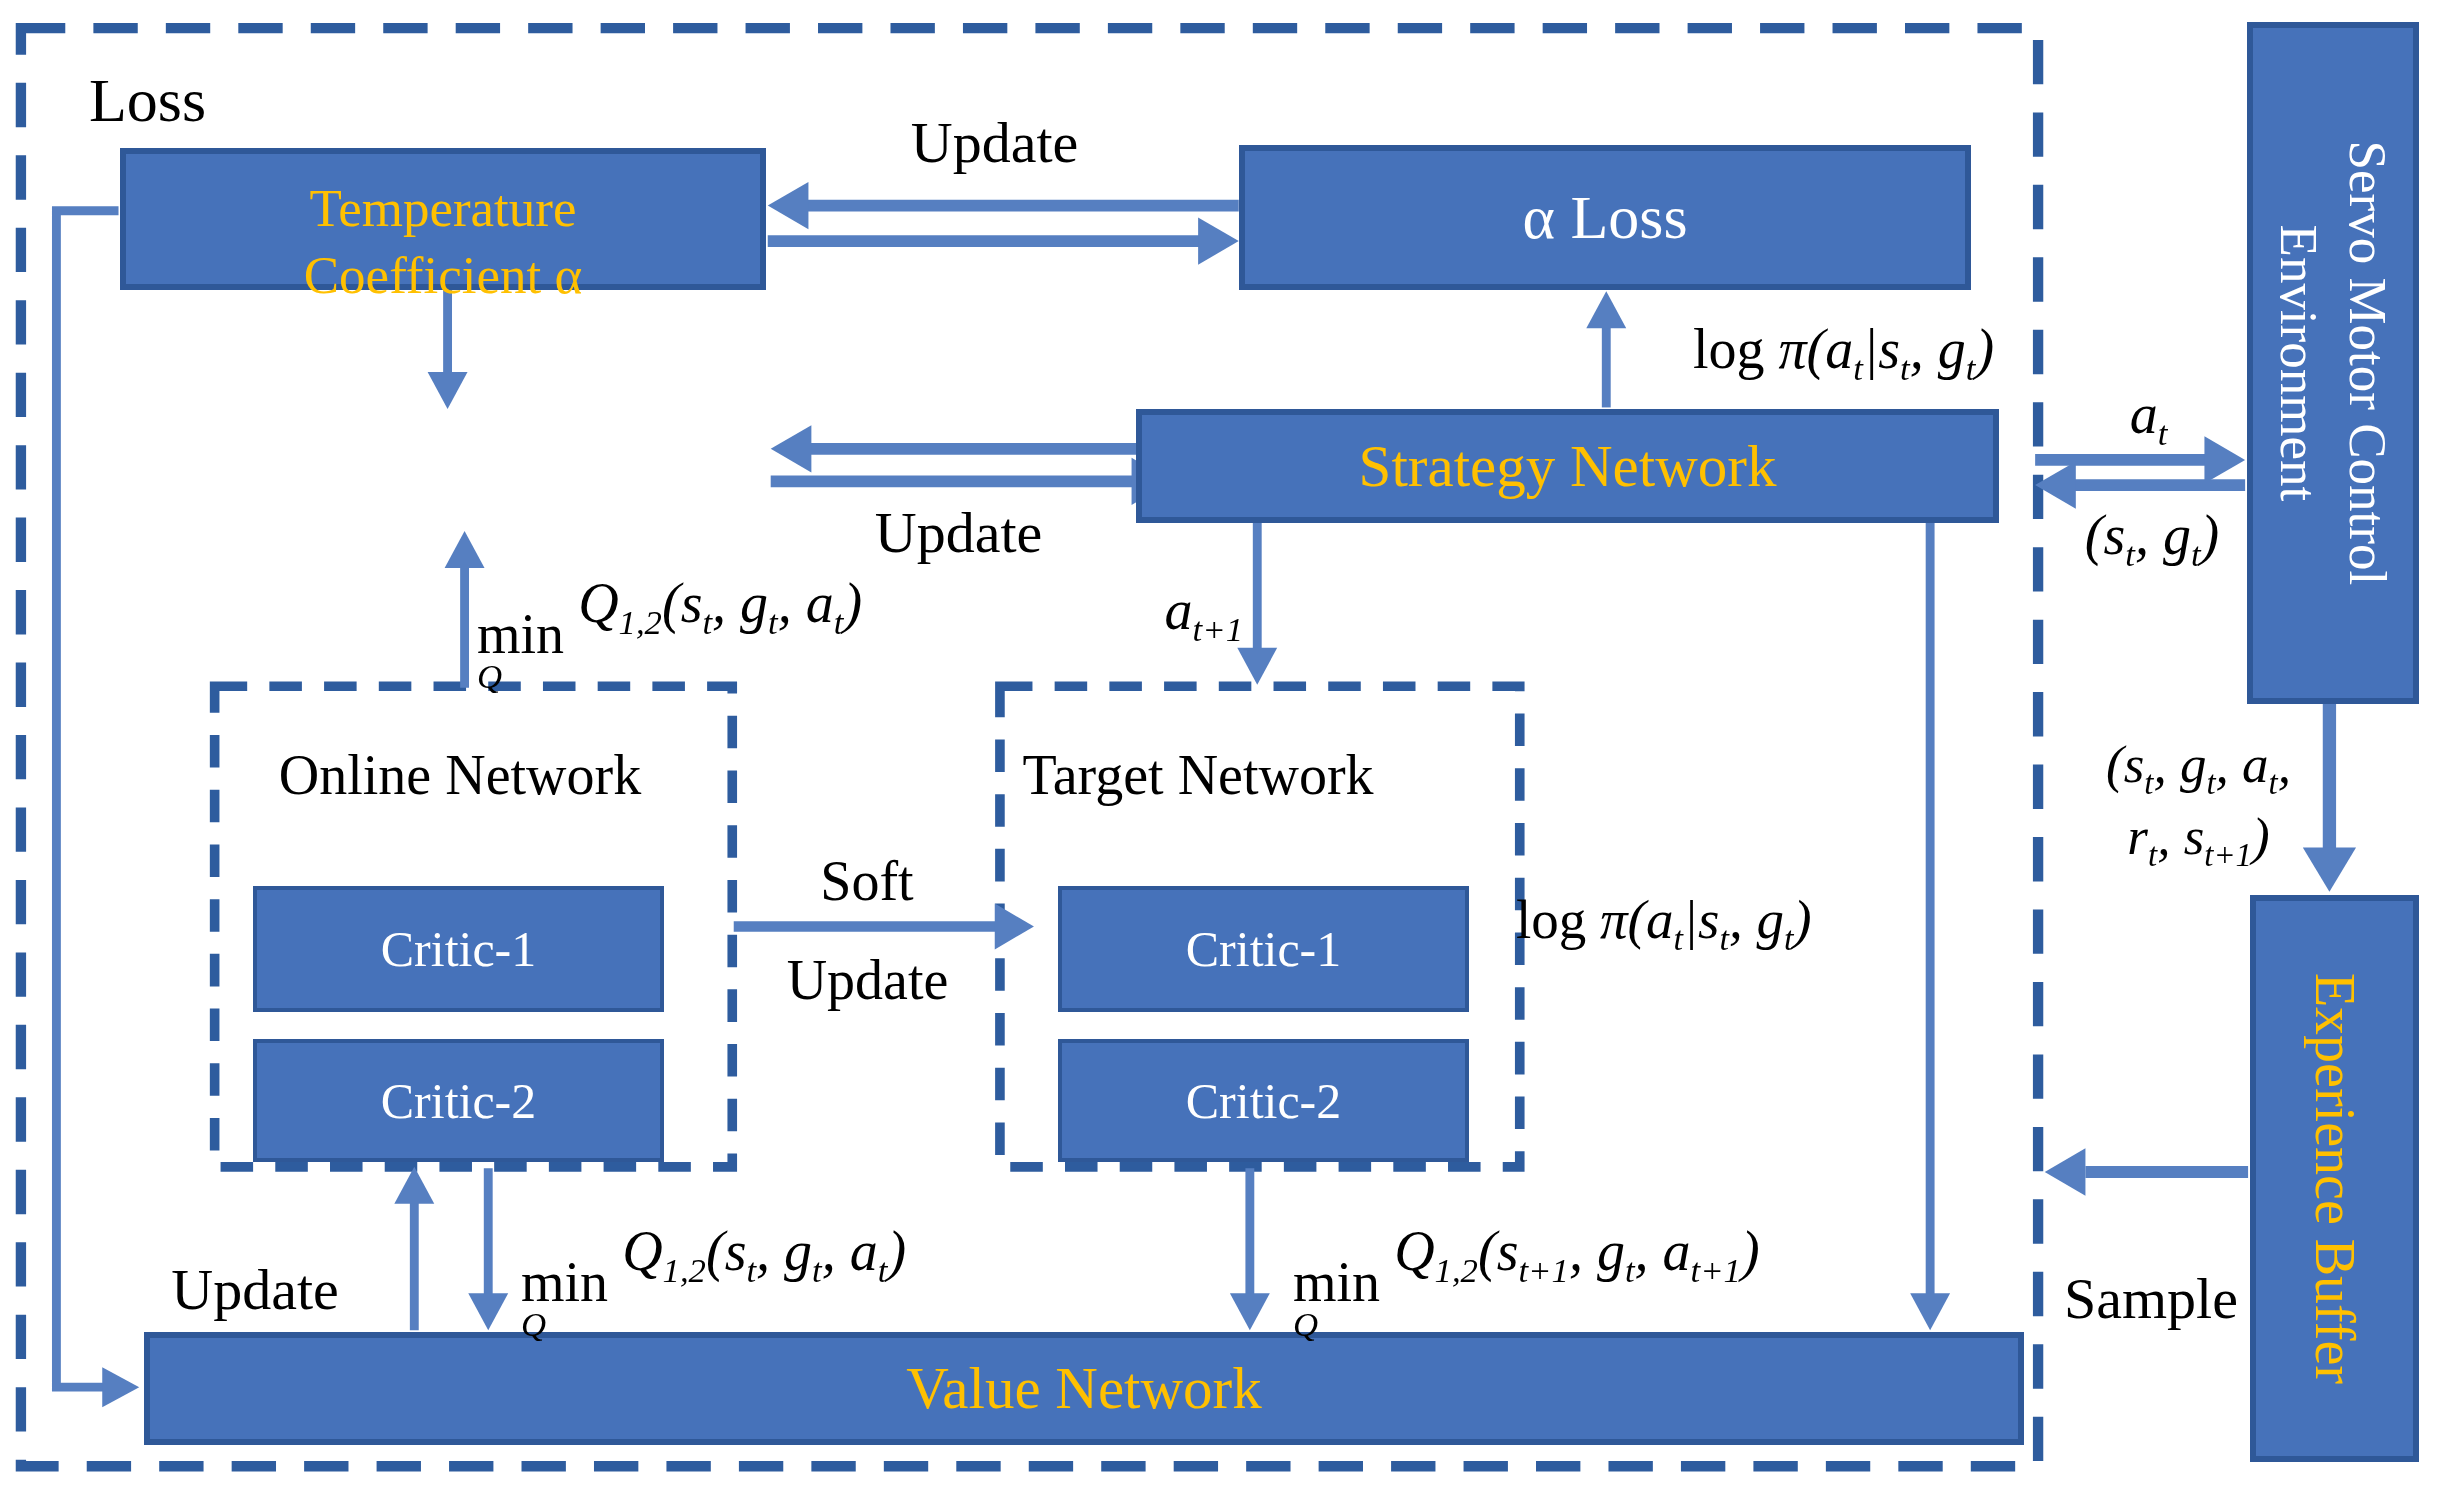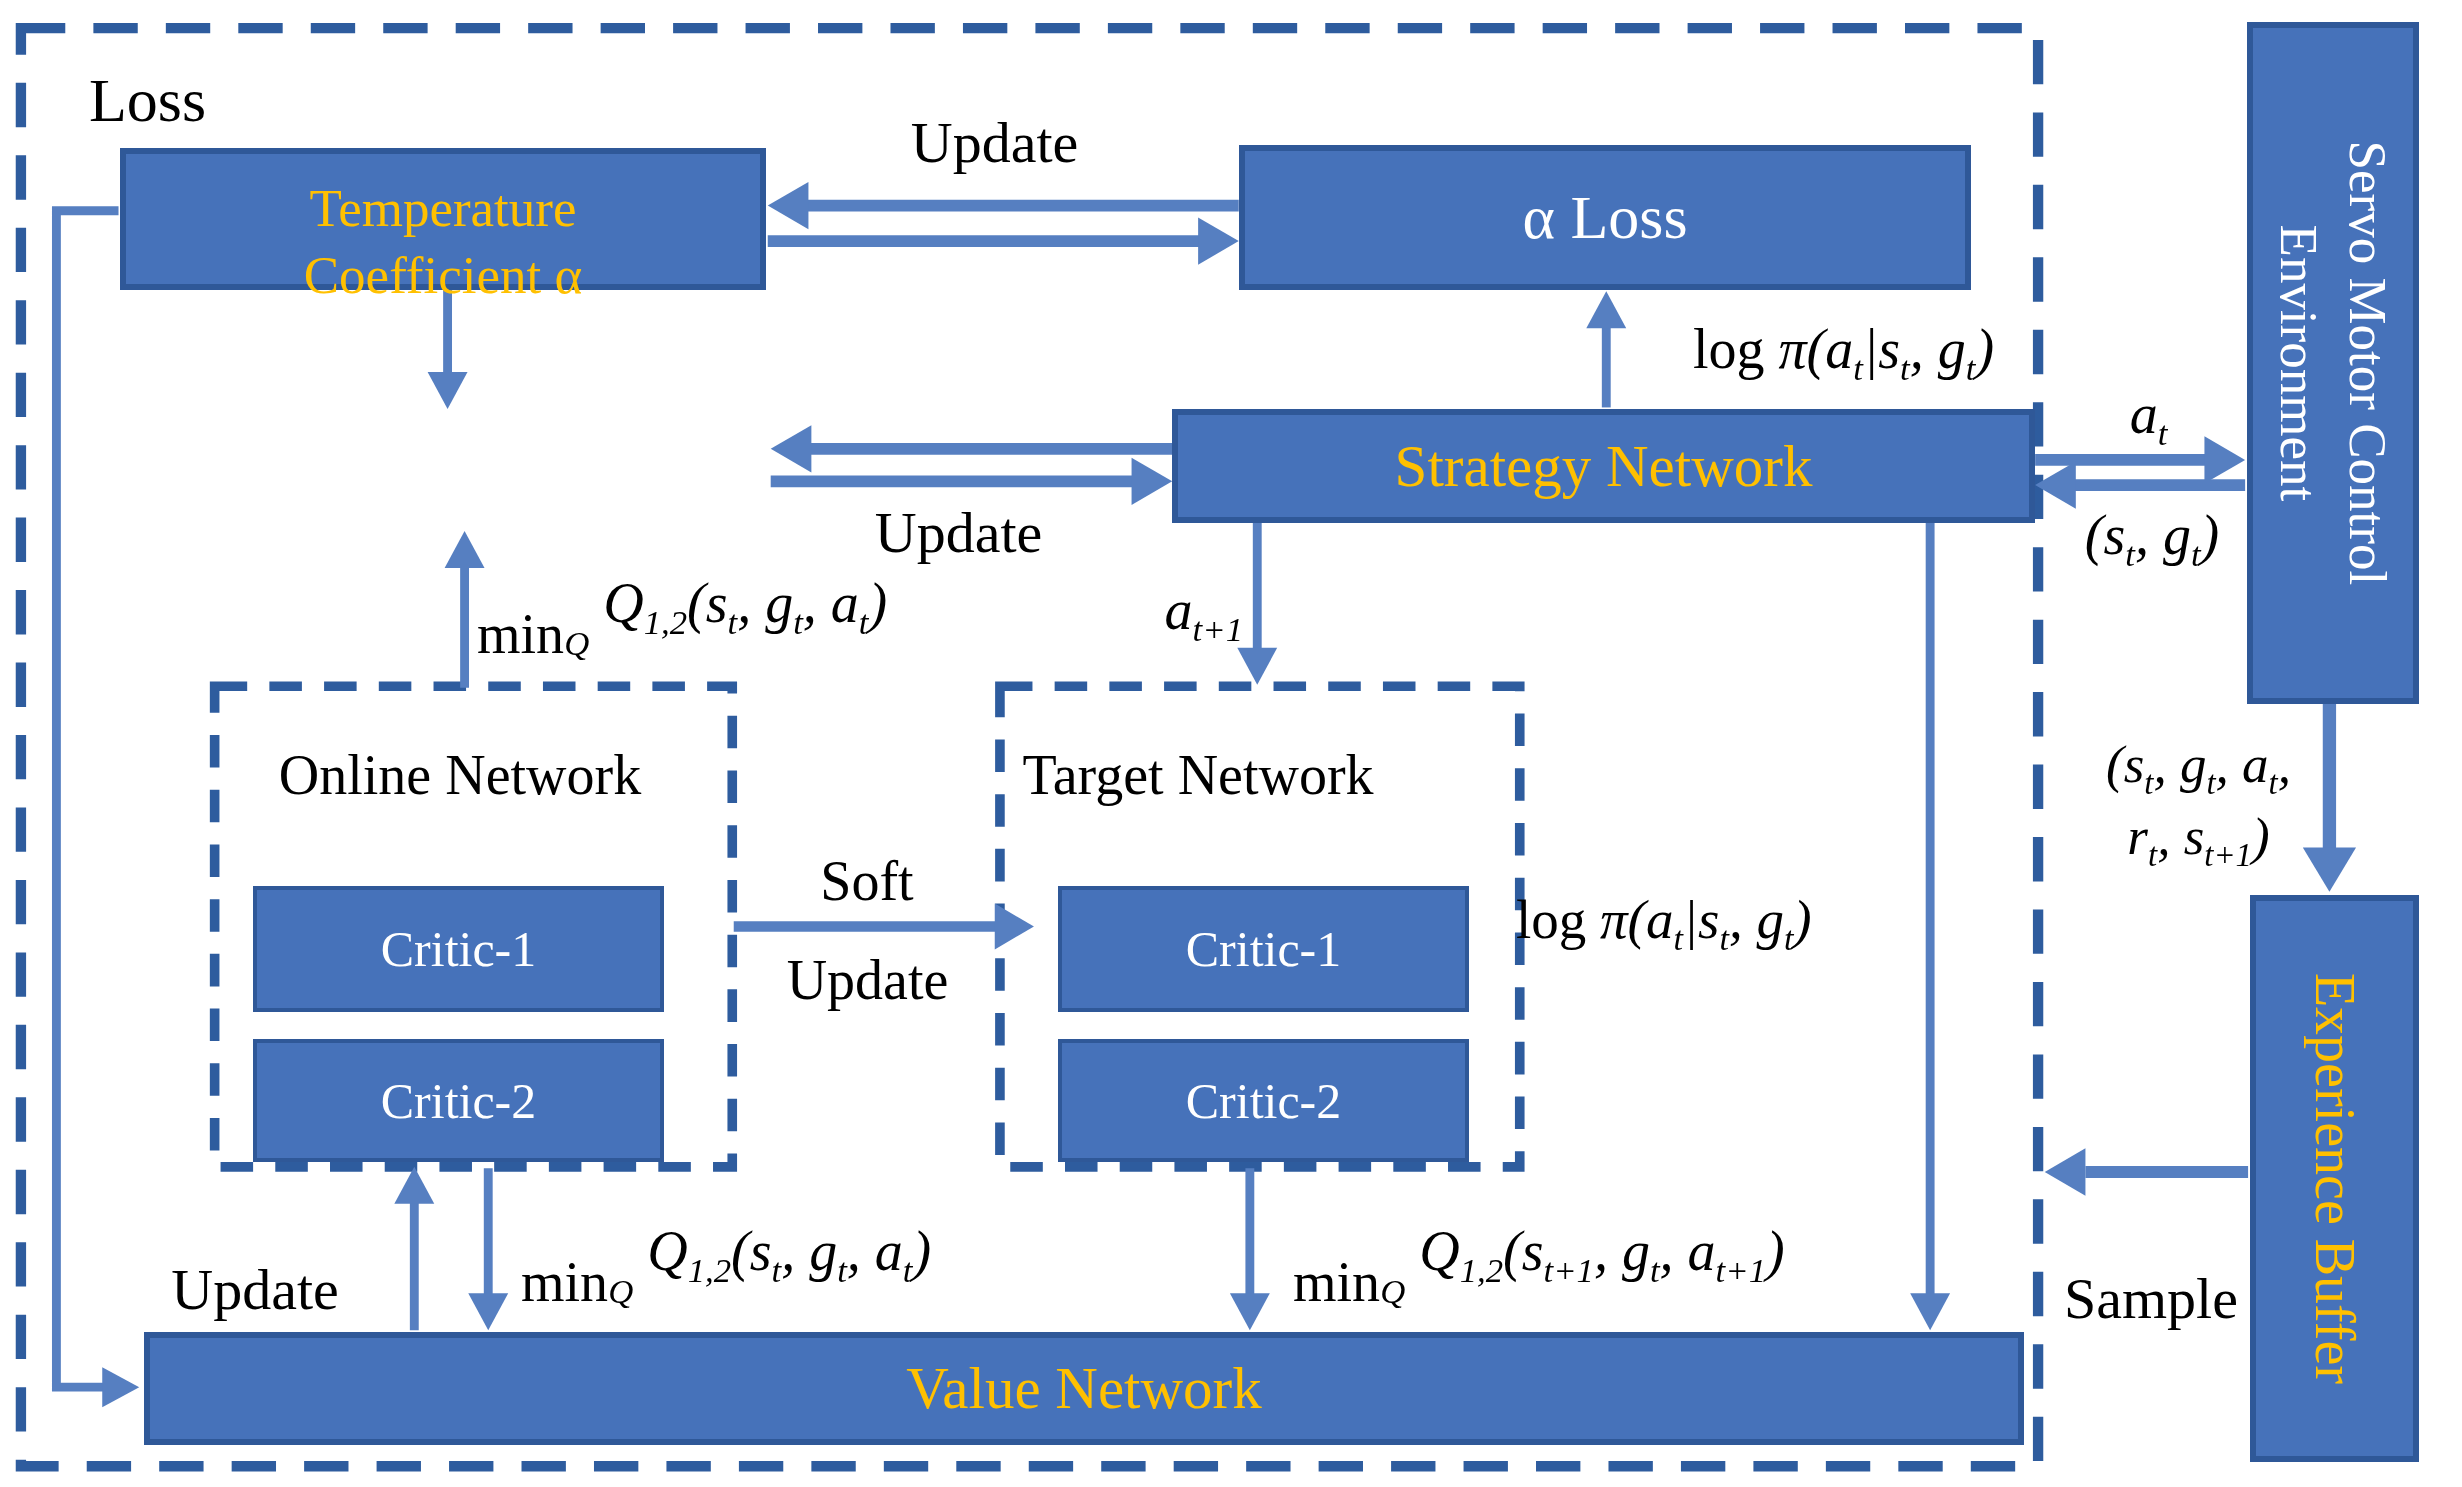--- a/index.html
+++ b/index.html
@@ -42,21 +42,21 @@
 
   .lbl {
     position: absolute;
     color: var(--text_black);
     text-align: center;
     white-space: nowrap;
   }
   .math { font-style: italic; }
   .math .rm, .rm { font-style: normal; }
   sub { font-size: 62%; line-height: 0; }
-  .stack { display: inline-flex; flex-direction: row; align-items: flex-end; vertical-align: -0.55em; line-height: 0.95; }
+  .stack { display: inline-flex; flex-direction: column; align-items: flex-start; vertical-align: -0.55em; line-height: 0.95; }
   .stack .top { font-style: normal; }
   .stack .bot { font-size: 62%; }
 
   .vwrap { position: absolute; display: flex; align-items: center; justify-content: center; }
   .vtext { transform: rotate(90deg); text-align: center; line-height: 1.3; white-space: nowrap; }
 </style>
 </head>
 <body>
 
 <div class="canvas">
@@ -125,21 +125,21 @@
       <div>Temperature</div>
       <div>Coefficient α</div>
     </div>
   </div>
 
   <div class="box" style="left:1239px; top:145px; width:732px; height:145px;">
     <span class="wht" style="font-size:62px;">α Loss</span>
   </div>
 
 
-  <div class="box" style="left:1172px; top:409px; width:863px; height:114px;justify-content:center;">
+  <div class="box" style="left:1136px; top:409px; width:863px; height:114px;justify-content:center;">
     <span class="ylw" style="font-size:59px;">Strategy Network</span>
   </div>
 
   <div class="lbl" style="left:238px; top:743px; width:444px; font-size:56px;">Online Network</div>
   <div class="box thin" style="left:253px; top:886px; width:411px; height:126px;">
     <span class="wht" style="font-size:50px;">Critic-1</span>
   </div>
   <div class="box thin" style="left:253px; top:1039px; width:411px; height:123px;">
     <span class="wht" style="font-size:50px;">Critic-2</span>
   </div>

